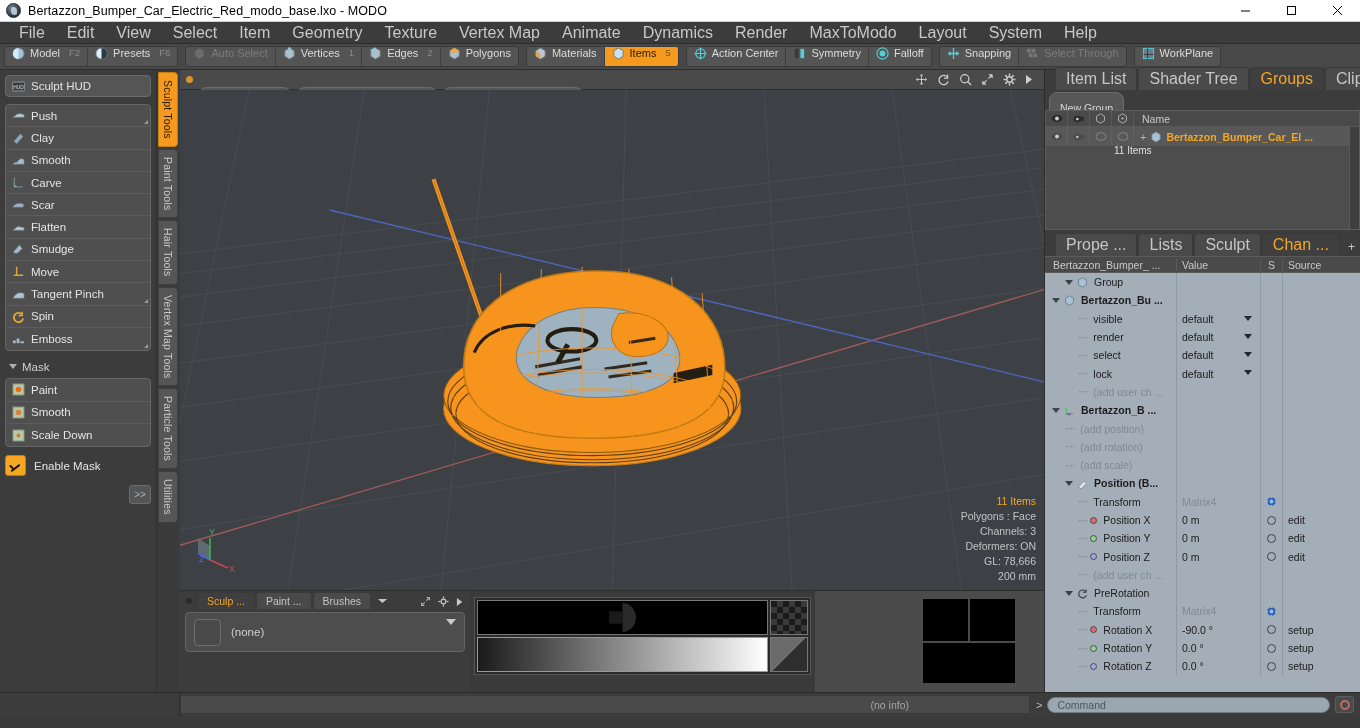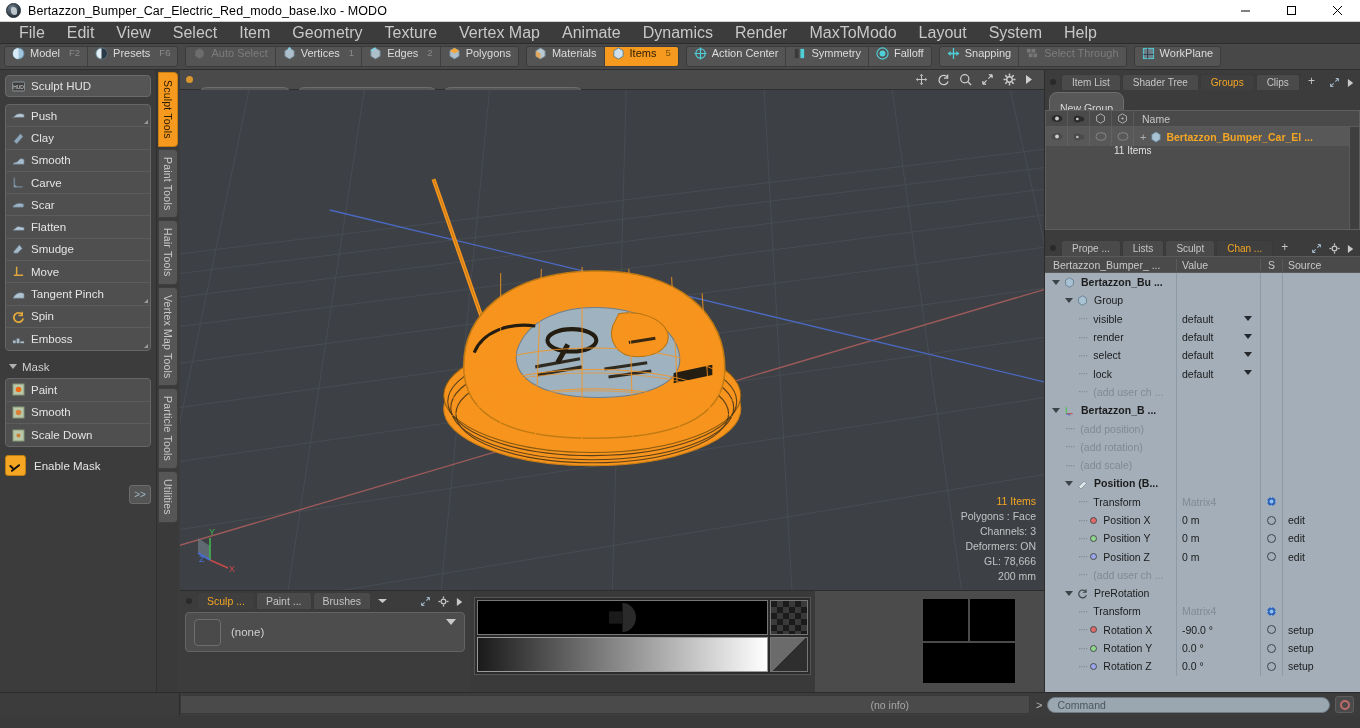--- a/index.html
+++ b/index.html
@@ -197,21 +197,21 @@
   .bp-right-inner { position:absolute; left: 108px; top: 8px; width: 95px; height: 84px; }
   .q-tl,.q-tr,.q-b { position:absolute; background:#000; }
 
   
   .right-col { width: 316px; background: #3c3c3c; display: flex; flex-direction: column; border-left: 1px solid #2c2c2c; }
   .panel-tabs {
     height: 20px; display: flex; align-items: flex-end; padding-left: 3px; gap: 1px;
     background: #3c3c3c;
   }
   .ptab {
-    font-size: 10px; color: #c6c6c6; padding: 2px 10px; background: #4a4a4a;
+    font-size: 16px; color: #c6c6c6; padding: 2px 10px; background: #4a4a4a;
     border: 1px solid #3a3a3a; border-bottom: none; border-radius: 3px 3px 0 0; white-space: nowrap;
   }
   .ptab.active { background: #3f3f3f; color: #f5a623; }
   .ptab-plus { font-size: 12px; color: #c6c6c6; padding: 0 7px 2px; }
   .ptab-tools { margin-left: auto; display:flex; align-items:center; gap:7px; padding: 0 5px 2px 0; }
 
   .newgroup-bar { height: 20px; padding: 2px 4px; }
   .newgroup-btn {
     display:inline-flex; align-items:center; height: 32px; padding: 0 10px;
     background: #575757; border: 1px solid #6d6d6d; border-radius: 8px;
@@ -904,43 +904,43 @@
       <div class="chan-head">
         <div class="ch-c1">Bertazzon_Bumper_ ...</div>
         <div class="ch-c2">Value</div>
         <div class="ch-c3">S</div>
         <div class="ch-c4">Source</div>
       </div>
 
       <div class="chan-body" id="chan-body">
           <div class="crow">
             <div class="c1">
+              <span class="indent" style="width: 17px;"></span>
+              <span class="ctri"></span>
+              <svg class="cube-ic" viewBox="0 0 14 14">
+                <path d="M7 1l5 3v6l-5 3-5-3V4z" fill="#a8c2d4" stroke="#5f7a8a"></path>
+              </svg>
+              <span style="margin-left: 3px;">Group</span>
+            </div>
+            <div class="c2">
+              <span></span>
+            </div>
+            <div class="c3"></div>
+            <div class="c4">
+              <span></span>
+            </div>
+          </div>
+          <div class="crow">
+            <div class="c1">
               <span class="indent" style="width: 4px;"></span>
               <span class="ctri"></span>
               <svg class="cube-ic" viewBox="0 0 14 14">
                 <path d="M7 1l5 3v6l-5 3-5-3V4z" fill="#a8c2d4" stroke="#5f7a8a"></path>
               </svg>
               <span class="bold" style="margin-left: 3px;">Bertazzon_Bu  ...</span>
-            </div>
-            <div class="c2">
-              <span></span>
-            </div>
-            <div class="c3"></div>
-            <div class="c4">
-              <span></span>
-            </div>
-          </div>
-          <div class="crow">
-            <div class="c1">
-              <span class="indent" style="width: 17px;"></span>
-              <span class="ctri"></span>
-              <svg class="cube-ic" viewBox="0 0 14 14">
-                <path d="M7 1l5 3v6l-5 3-5-3V4z" fill="#a8c2d4" stroke="#5f7a8a"></path>
-              </svg>
-              <span style="margin-left: 3px;">Group</span>
             </div>
             <div class="c2">
               <span></span>
             </div>
             <div class="c3"></div>
             <div class="c4">
               <span></span>
             </div>
           </div>
           <div class="crow">

